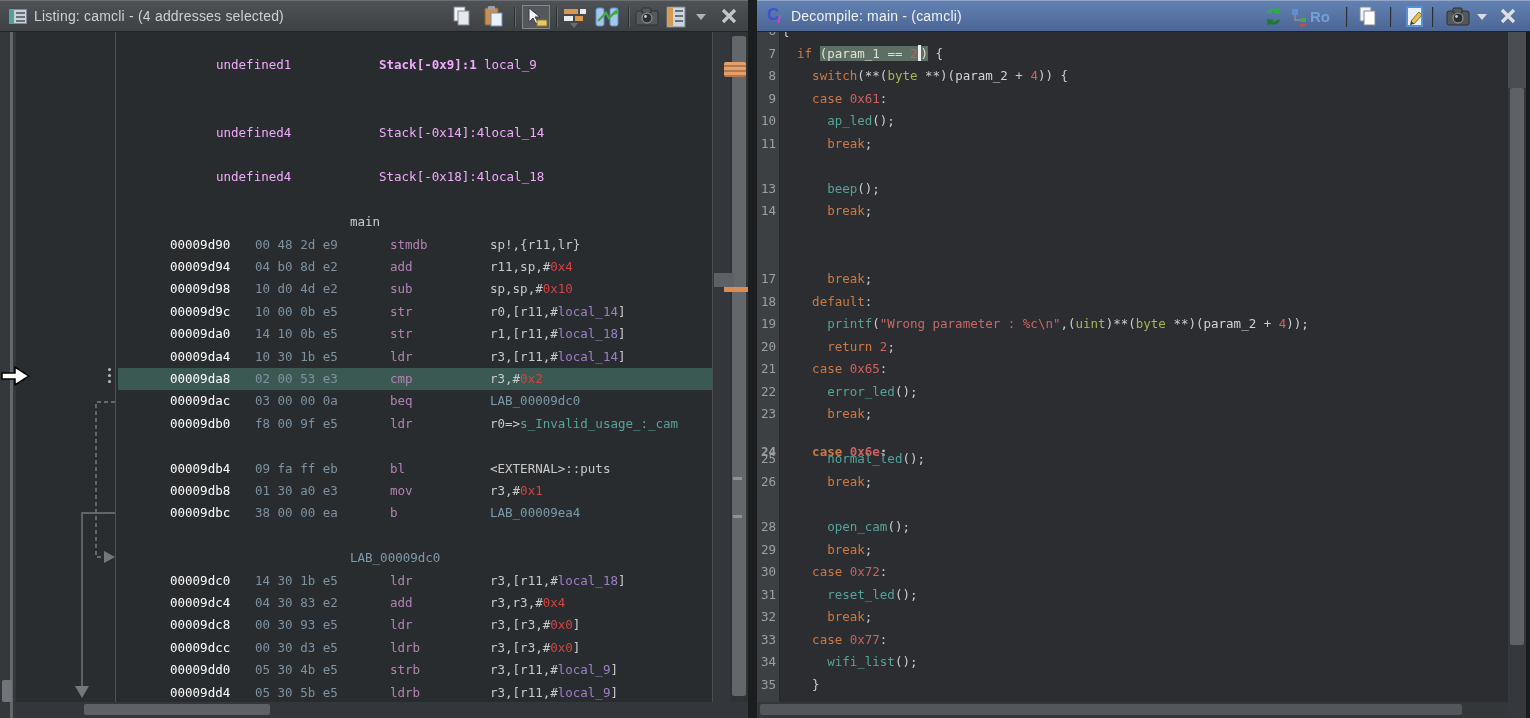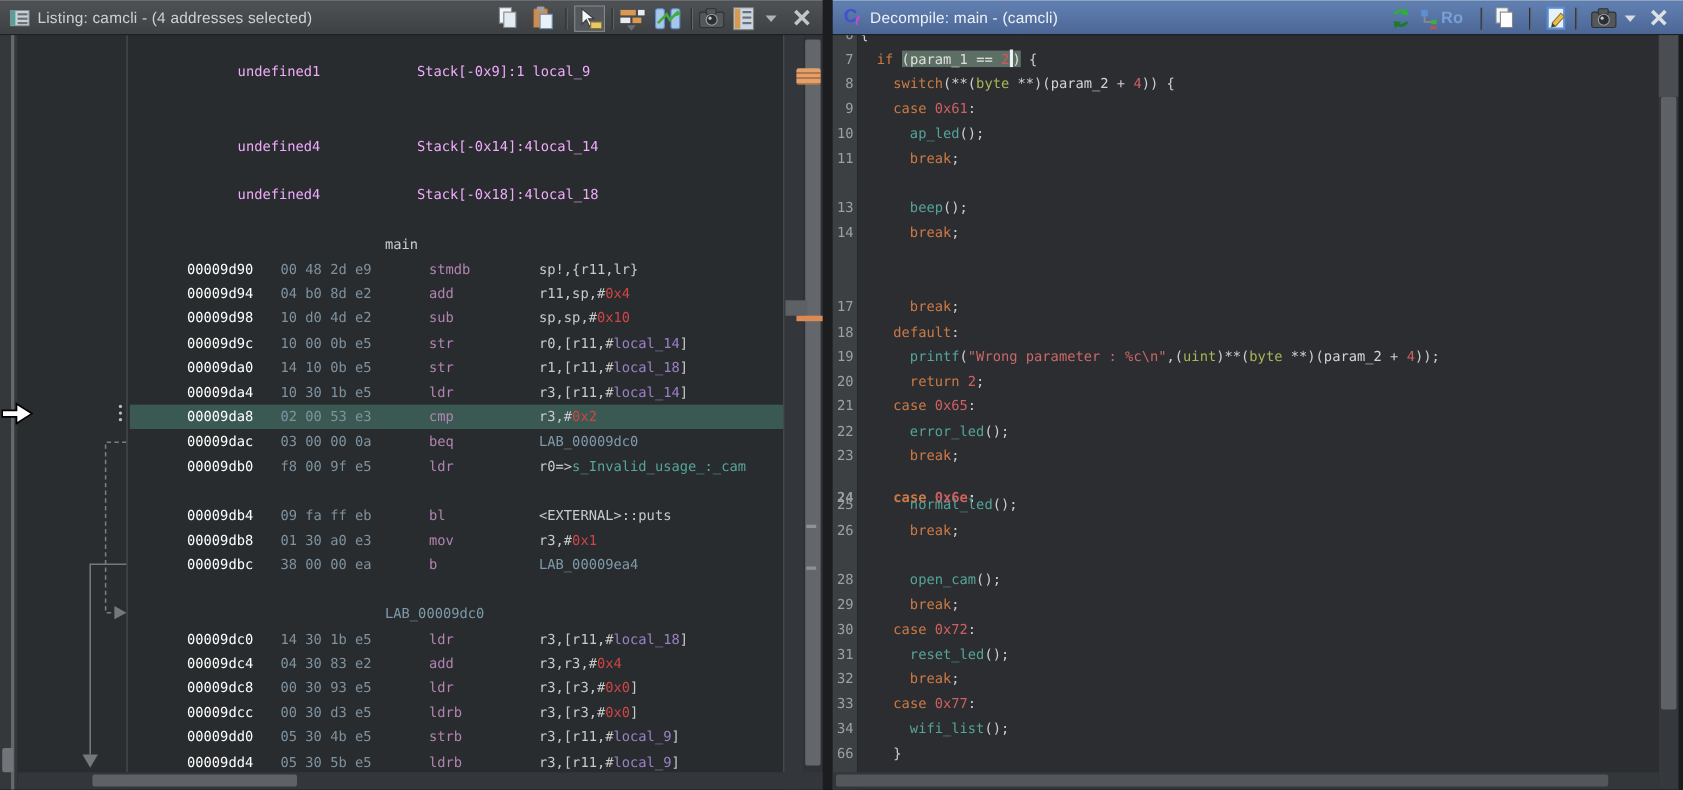--- a/index.html
+++ b/index.html
@@ -173,21 +173,21 @@
         </svg>
         <span class="dots3" style="position:absolute;left:92px;top:336px;width:3px;height:16px;">
           <span style="top:0;"></span>
             <span style="top:6px;"></span>
             <span style="top:12px;"></span>
         </span>
       </div>
       <div class="lst-sep"></div>
 
       <div class="listing-view" id="listing-view">
-          <div class="lst-line" style="top: 22.4px;"><span class="lst-seg" style="left: 98px;"><span class="c-gvar">undefined1</span></span><span class="lst-seg" style="left: 261px;"><span class="c-gvar">Stack[-0x9]:1</span></span><span class="lst-seg" style="left: 366px;"><span class="c-gvar">local_9</span></span></div>
+          <div class="lst-line" style="top: 22.4px;"><span class="lst-seg" style="left: 98px;"><span class="c-gvar">undefined1</span></span><span class="lst-seg" style="left: 261px; font-weight: bold;"><span class="c-gvar">Stack[-0x9]:1</span></span><span class="lst-seg" style="left: 366px;"><span class="c-gvar">local_9</span></span></div>
           <div class="lst-line" style="top: 89.6px;"><span class="lst-seg" style="left: 98px;"><span class="c-gvar">undefined4</span></span><span class="lst-seg" style="left: 261px;"><span class="c-gvar">Stack[-0x14]:4</span></span><span class="lst-seg" style="left: 366px;"><span class="c-gvar">local_14</span></span></div>
           <div class="lst-line" style="top: 134.4px;"><span class="lst-seg" style="left: 98px;"><span class="c-gvar">undefined4</span></span><span class="lst-seg" style="left: 261px;"><span class="c-gvar">Stack[-0x18]:4</span></span><span class="lst-seg" style="left: 366px;"><span class="c-gvar">local_18</span></span></div>
           <div class="lst-line" style="top: 179.2px;"><span class="lst-seg" style="left: 232px;"><span class="c-deflab">main</span></span></div>
           <div class="lst-line" style="top: 201.6px;"><span class="lst-seg" style="left: 52px;"><span class="c-addr">00009d90</span></span><span class="lst-seg" style="left: 137px;"><span class="c-bytes">00 48 2d e9</span></span><span class="lst-seg" style="left: 272px;"><span class="c-mnem">stmdb</span></span><span class="lst-seg" style="left: 372px;"><span class="c-op">sp!,{r11,lr}</span></span></div>
           <div class="lst-line" style="top: 224px;"><span class="lst-seg" style="left: 52px;"><span class="c-addr">00009d94</span></span><span class="lst-seg" style="left: 137px;"><span class="c-bytes">04 b0 8d e2</span></span><span class="lst-seg" style="left: 272px;"><span class="c-mnem">add</span></span><span class="lst-seg" style="left: 372px;"><span class="c-op">r11,sp,#</span><span class="c-imm">0x4</span></span></div>
           <div class="lst-line" style="top: 246.4px;"><span class="lst-seg" style="left: 52px;"><span class="c-addr">00009d98</span></span><span class="lst-seg" style="left: 137px;"><span class="c-bytes">10 d0 4d e2</span></span><span class="lst-seg" style="left: 272px;"><span class="c-mnem">sub</span></span><span class="lst-seg" style="left: 372px;"><span class="c-op">sp,sp,#</span><span class="c-imm">0x10</span></span></div>
           <div class="lst-line" style="top: 268.8px;"><span class="lst-seg" style="left: 52px;"><span class="c-addr">00009d9c</span></span><span class="lst-seg" style="left: 137px;"><span class="c-bytes">10 00 0b e5</span></span><span class="lst-seg" style="left: 272px;"><span class="c-mnem">str</span></span><span class="lst-seg" style="left: 372px;"><span class="c-op">r0,[r11,#</span><span class="c-var">local_14</span><span class="c-op">]</span></span></div>
           <div class="lst-line" style="top: 291.2px;"><span class="lst-seg" style="left: 52px;"><span class="c-addr">00009da0</span></span><span class="lst-seg" style="left: 137px;"><span class="c-bytes">14 10 0b e5</span></span><span class="lst-seg" style="left: 272px;"><span class="c-mnem">str</span></span><span class="lst-seg" style="left: 372px;"><span class="c-op">r1,[r11,#</span><span class="c-var">local_18</span><span class="c-op">]</span></span></div>
           <div class="lst-line" style="top: 313.6px;"><span class="lst-seg" style="left: 52px;"><span class="c-addr">00009da4</span></span><span class="lst-seg" style="left: 137px;"><span class="c-bytes">10 30 1b e5</span></span><span class="lst-seg" style="left: 272px;"><span class="c-mnem">ldr</span></span><span class="lst-seg" style="left: 372px;"><span class="c-op">r3,[r11,#</span><span class="c-var">local_14</span><span class="c-op">]</span></span></div>
           <div class="lst-line hl" style="top: 336px;"><span class="lst-seg" style="left: 52px;"><span class="c-addr">00009da8</span></span><span class="lst-seg" style="left: 137px;"><span class="c-bytes">02 00 53 e3</span></span><span class="lst-seg" style="left: 272px;"><span class="c-mnem">cmp</span></span><span class="lst-seg" style="left: 372px;"><span class="c-op">r3,#</span><span class="c-imm">0x2</span></span></div>
@@ -376,21 +376,21 @@
           </div>
           <div class="code-line" style="top: 596.74px;">
             <span class="gut">33</span>
             <span class="code"><span class="d-pl">    </span><span class="d-kw">case</span><span class="d-pl"> </span><span class="d-num">0x77</span><span class="d-pl">:</span></span>
           </div>
           <div class="code-line" style="top: 619.28px;">
             <span class="gut">34</span>
             <span class="code"><span class="d-pl">      </span><span class="d-fn">wifi_list</span><span class="d-pl">();</span></span>
           </div>
           <div class="code-line" style="top: 641.82px;">
-            <span class="gut">66</span>
+            <span class="gut">35</span>
             <span class="code"><span class="d-pl">    }</span></span>
           </div>
         </div>
       <div class="rvscroll">
         <div class="topseg"></div>
         <div class="thumb"></div>
       </div>
       <div class="redge"></div>
       <div class="rhscroll">
         <div class="thumb"></div>

